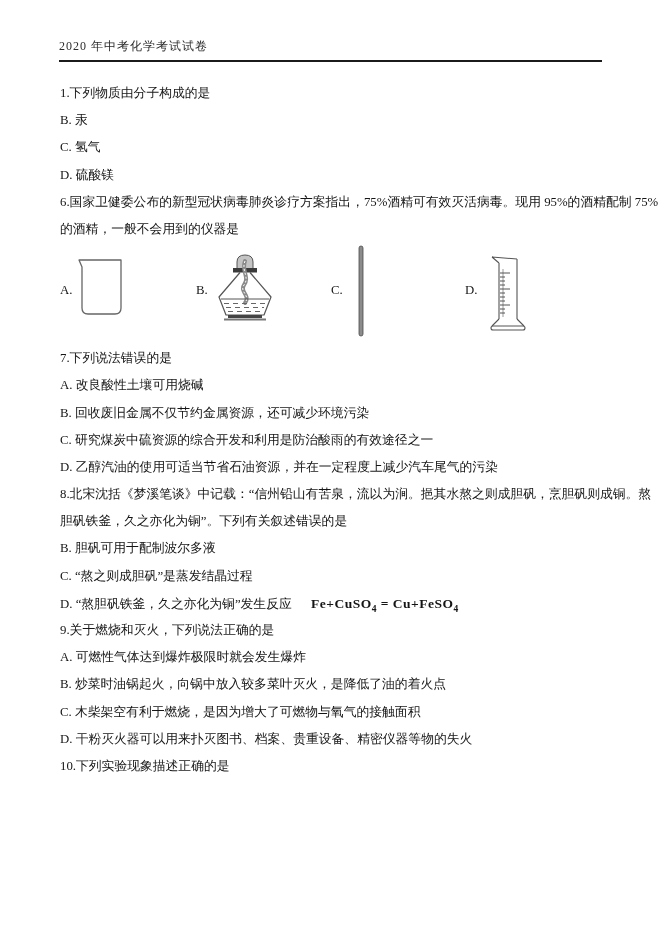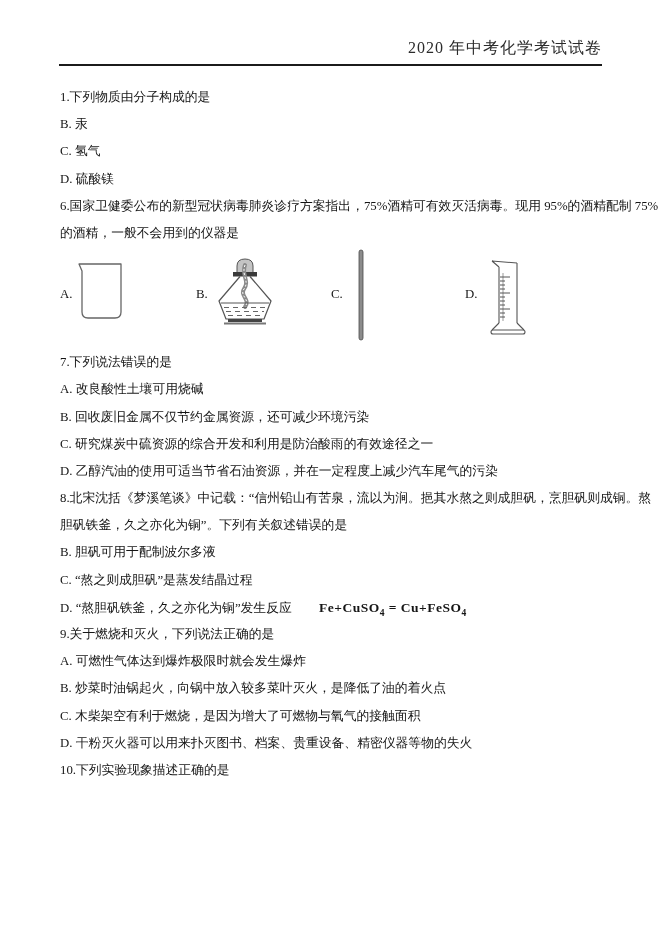--- a/index.html
+++ b/index.html
@@ -3,36 +3,36 @@
 <meta charset="utf-8">
 <style>
   html,body{margin:0;padding:0;background:#ffffff;}
   .page{
     position:relative;width:661px;height:935px;background:#ffffff;
     font-family:"Liberation Serif","DejaVu Serif",serif;
     color:#151515;overflow:hidden;
   }
   .header{margin:0 59px;padding-top:38px;border-bottom:2px solid #1b1b1b;}
   .header-title{
-    text-align:right;font-size:16px;color:#2b2b2b;
+    text-align:left;font-size:12px;color:#2b2b2b;
     letter-spacing:1px;padding-bottom:5px;
   }
   .content{padding:18px 18px 0 60px;}
   .line{
     margin:0;padding:0;line-height:27.2px;height:27.2px;
     font-size:12.8px;white-space:nowrap;
   }
   .instruments{position:relative;height:102px;}
   .ins-label{
     position:absolute;top:40px;font-size:12.8px;line-height:14px;
   }
   .ins{position:absolute;}
   .eq{
     font-family:"Liberation Serif","DejaVu Serif",serif;
-    font-weight:bold;font-size:13.5px;margin-left:24px;letter-spacing:0.5px;
+    font-weight:bold;font-size:13.5px;margin-left:16px;letter-spacing:0.5px;
   }
   .eq sub{font-size:9.5px;}
 </style>
 </head>
 <body>
 
 <div class="page">
 
   <div class="header">
     <div class="header-title">2020 年中考化学考试试卷</div>

